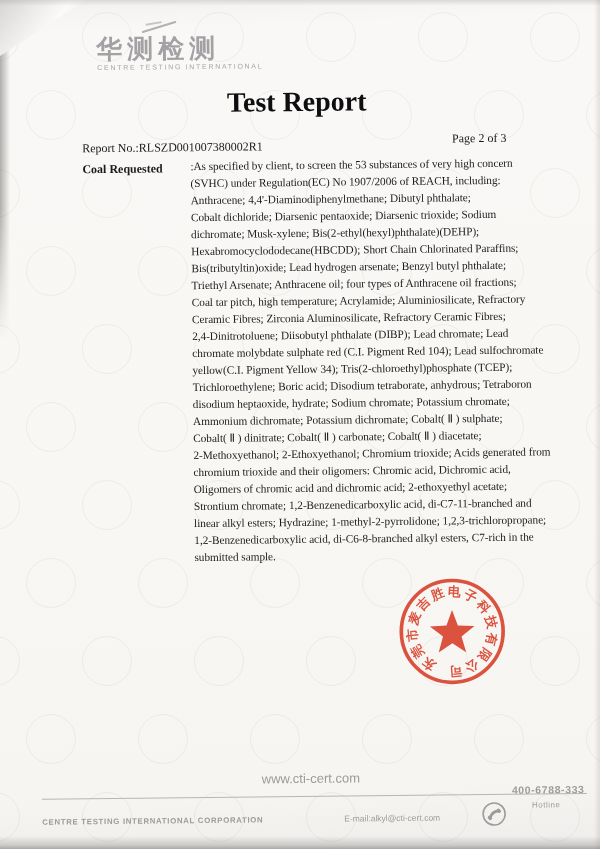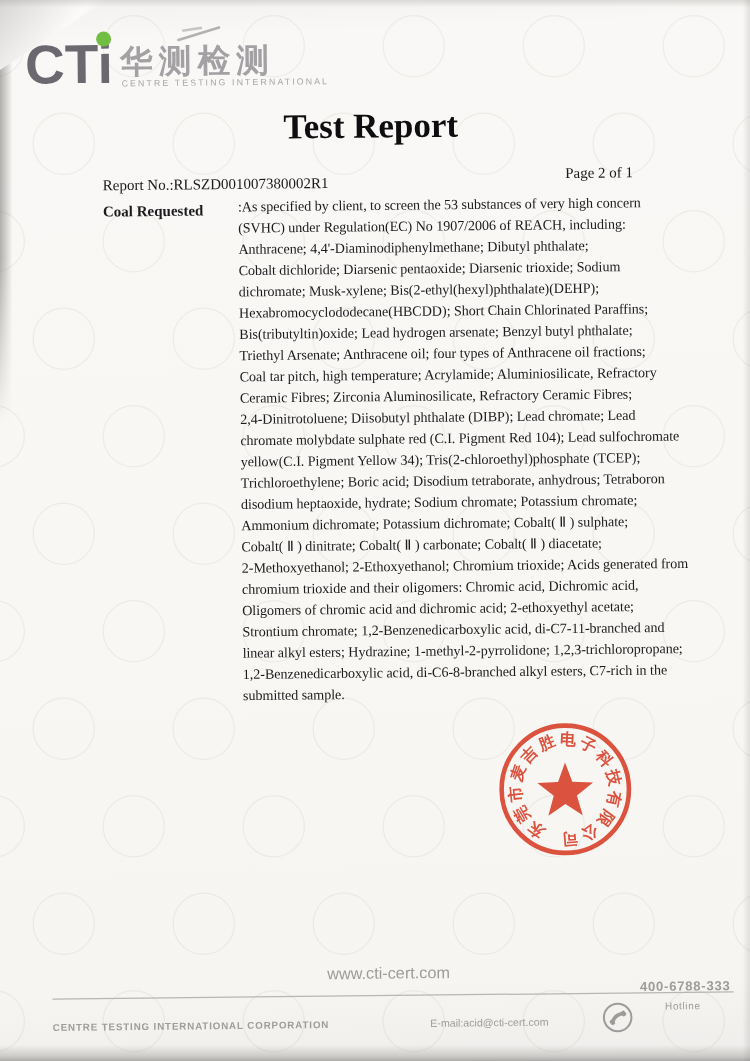--- a/index.html
+++ b/index.html
@@ -132,30 +132,26 @@
       <div class="wm-circle" style="left: 82px; top: 792px;"></div>
       <div class="wm-circle" style="left: 194px; top: 792px;"></div>
       <div class="wm-circle" style="left: 306px; top: 792px;"></div>
       <div class="wm-circle" style="left: 418px; top: 792px;"></div>
       <div class="wm-circle" style="left: 530px; top: 792px;"></div>
     </div>
 
 
   <div class="content">
 
-    <div class="logo-cti">
-      <span>CTi</span>
-      <span class="green-dot" id="green-dot" style="background: rgb(114, 189, 68);"></span>
-    </div>
     <div class="logo-cn">华测检测</div>
     <div class="logo-tagline">CENTRE TESTING INTERNATIONAL</div>
 
     <div class="title">Test Report</div>
     <div class="report-no">Report No.:RLSZD001007380002R1</div>
-    <div class="page-ind">Page 2 of 1</div>
+    <div class="page-ind">Page 2 of 3</div>
 
     <div class="tr-label">Coal Requested</div>
     <div class="tr-text">
         <div>:As specified by client, to screen the 53 substances of very high concern</div>
         <div>(SVHC) under Regulation(EC) No 1907/2006 of REACH, including:</div>
         <div>Anthracene; 4,4'-Diaminodiphenylmethane; Dibutyl phthalate;</div>
         <div>Cobalt dichloride; Diarsenic pentaoxide; Diarsenic trioxide; Sodium</div>
         <div>dichromate; Musk-xylene; Bis(2-ethyl(hexyl)phthalate)(DEHP);</div>
         <div>Hexabromocyclododecane(HBCDD); Short Chain Chlorinated Paraffins;</div>
         <div>Bis(tributyltin)oxide; Lead hydrogen arsenate; Benzyl butyl phthalate;</div>
@@ -195,21 +191,21 @@
           <text transform="rotate(102 55 55)" x="55" y="20" text-anchor="middle" font-size="12.5" font-weight="bold" fill="#d9452f">有</text>
           <text transform="rotate(126.60000000000002 55 55)" x="55" y="20" text-anchor="middle" font-size="12.5" font-weight="bold" fill="#d9452f">限</text>
           <text transform="rotate(151.20000000000005 55 55)" x="55" y="20" text-anchor="middle" font-size="12.5" font-weight="bold" fill="#d9452f">公</text>
           <text transform="rotate(175.8 55 55)" x="55" y="20" text-anchor="middle" font-size="12.5" font-weight="bold" fill="#d9452f">司</text>
         </g>
     </svg>
 
     <div class="footer-rule"></div>
     <div class="ft ft-company">CENTRE TESTING INTERNATIONAL CORPORATION</div>
     <div class="ft ft-web">www.cti-cert.com</div>
-    <div class="ft ft-mail">E-mail:acid@cti-cert.com</div>
+    <div class="ft ft-mail">E-mail:alkyl@cti-cert.com</div>
     <svg class="ft-phone ft" viewBox="0 0 26 26">
       <circle cx="13" cy="13" r="11" fill="none" stroke="#9d9c9a" stroke-width="1.6"></circle>
       <g transform="rotate(-38 13 13)" fill="#9d9c9a">
         <rect x="5.6" y="11.2" width="3.4" height="4.4" rx="1.2"></rect>
         <rect x="17" y="11.2" width="3.4" height="4.4" rx="1.2"></rect>
         <path d="M6.2 12.6 q6.8 -5.2 13.6 0 l-1.5 2.3 q-5.3 -3.8 -10.6 0 z"></path>
       </g>
     </svg>
     <div class="ft ft-hot">Hotline</div>
     <div class="ft ft-num">400-6788-333</div>

